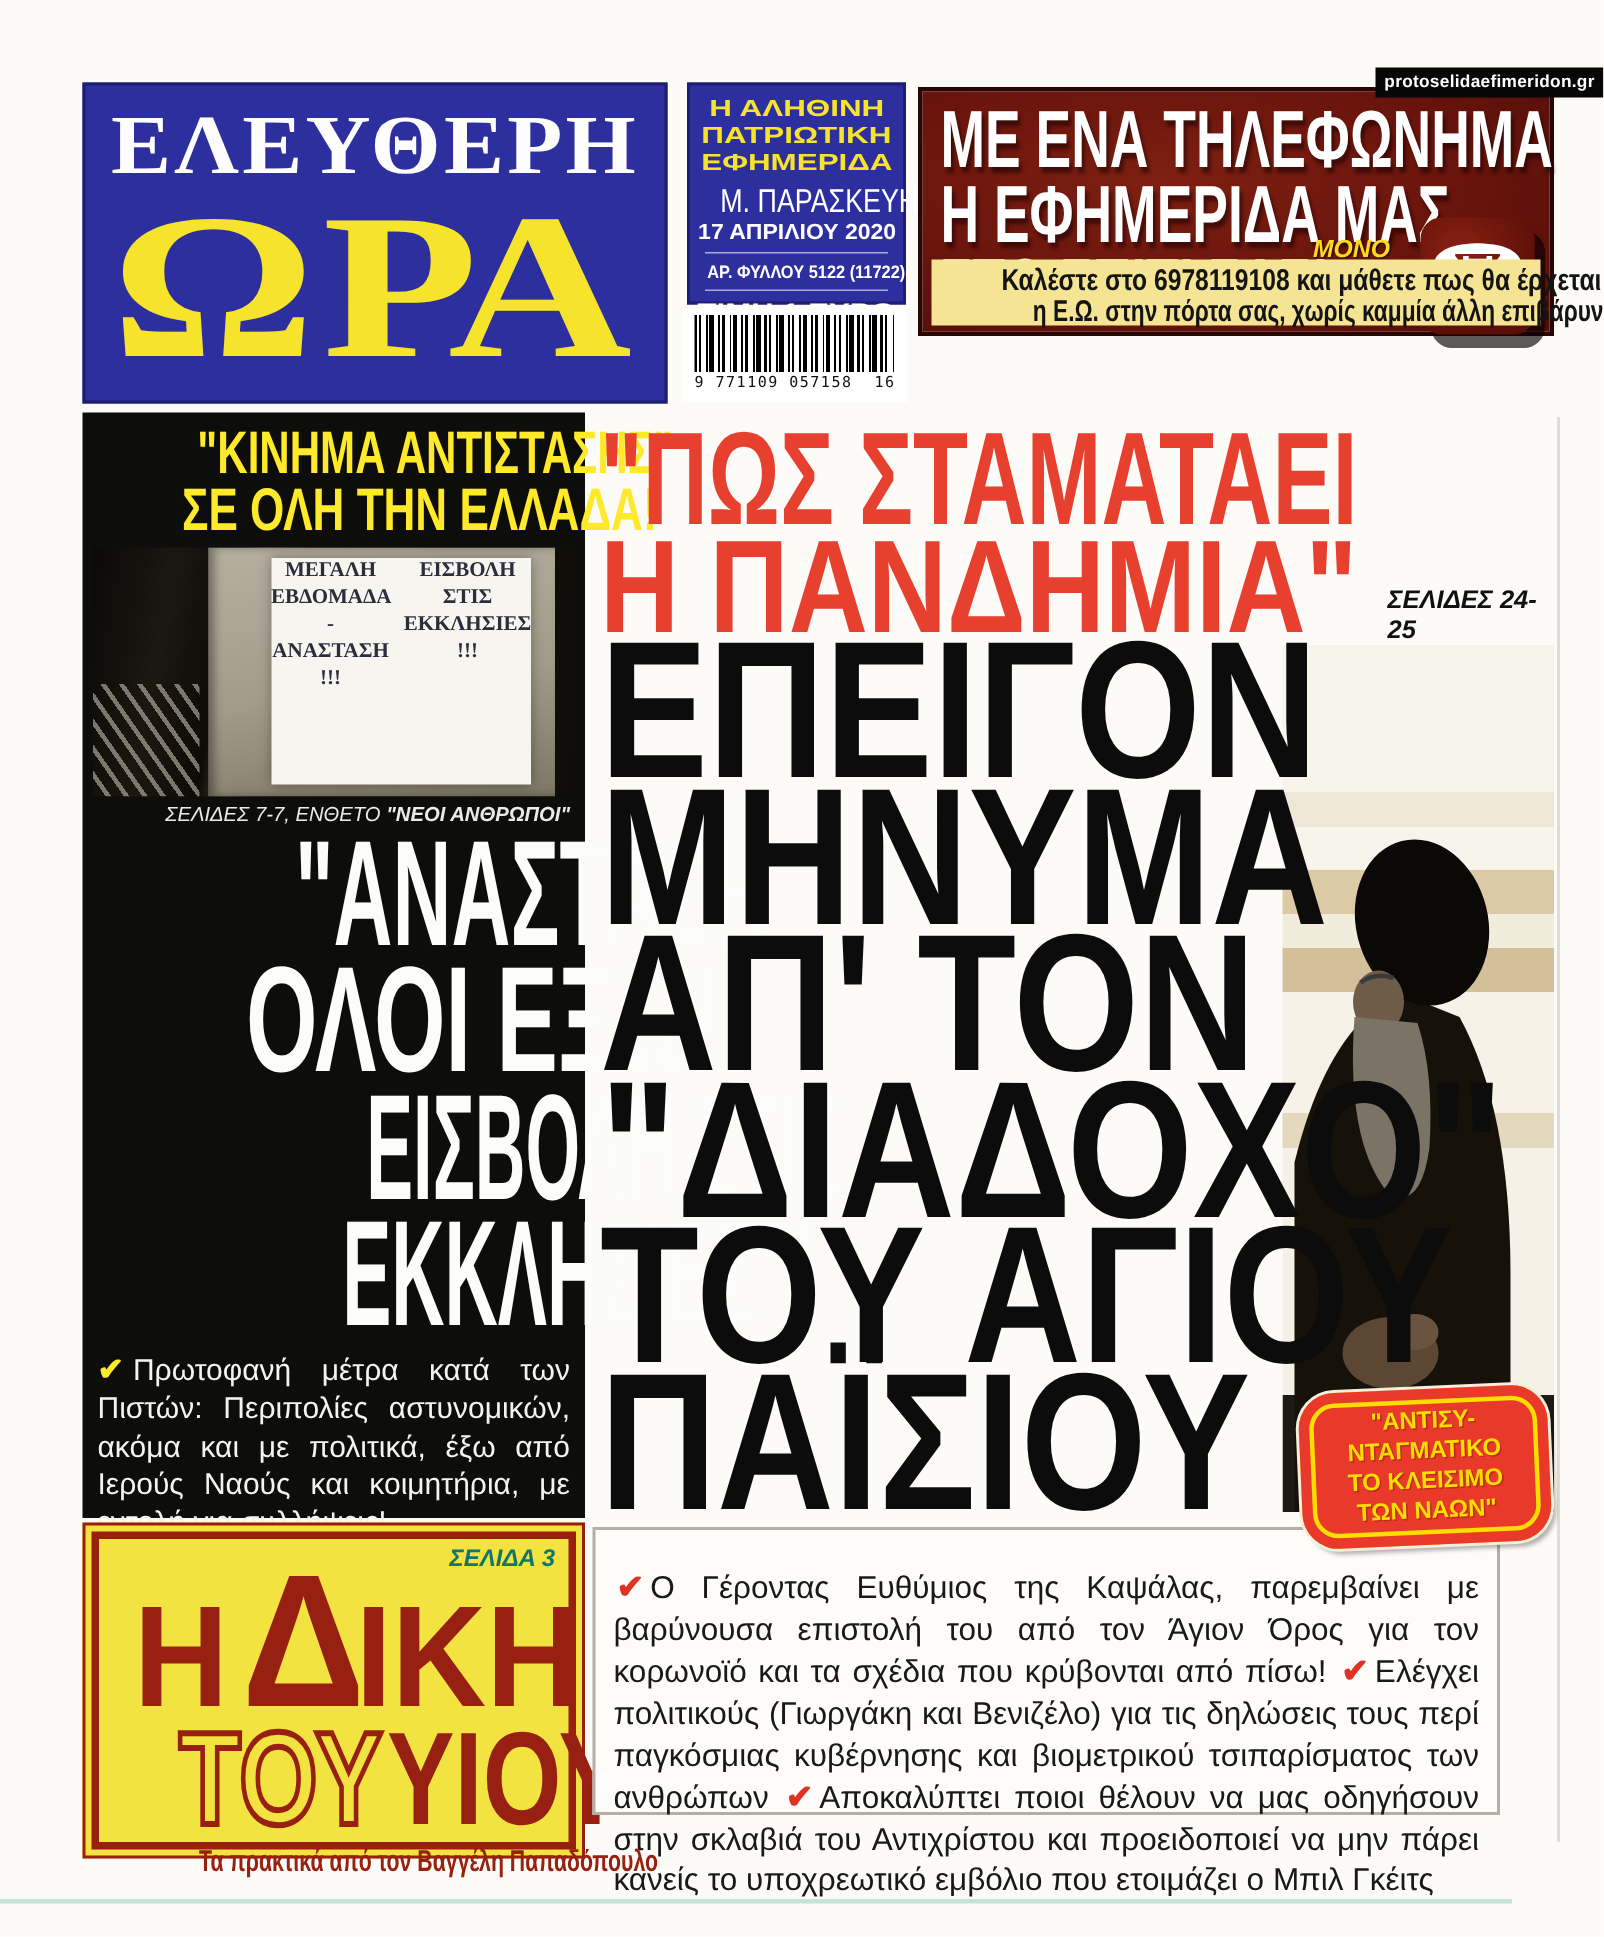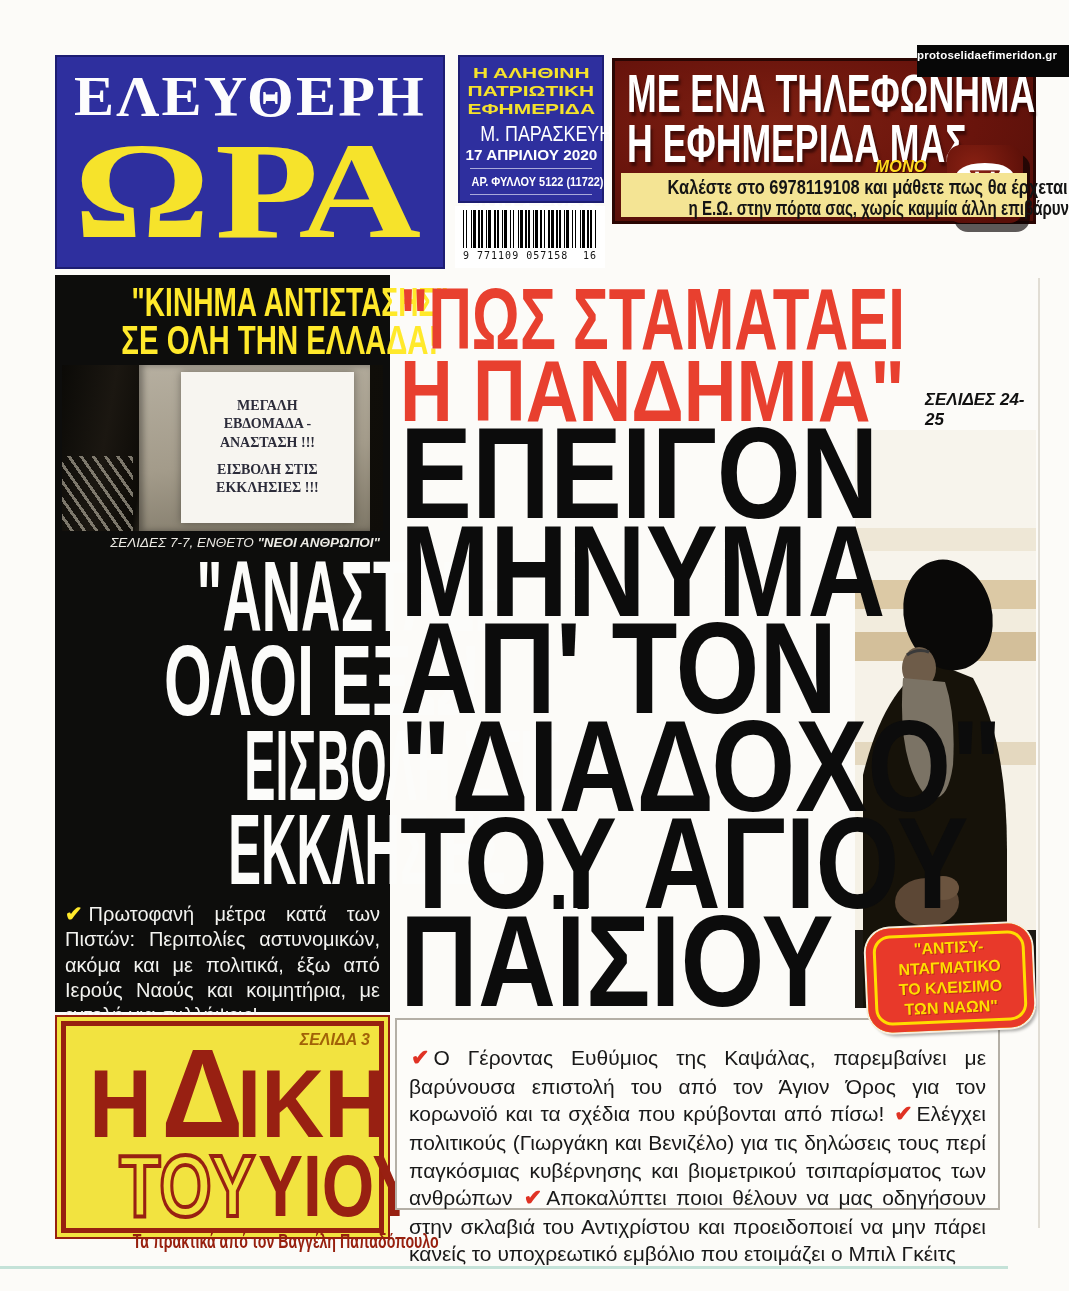--- a/index.html
+++ b/index.html
@@ -5,23 +5,23 @@
   * { box-sizing: border-box; margin: 0; padding: 0; }
   html,body { background:#ffffff; }
   body { font-family: "Liberation Sans", sans-serif; }
   .page {
     position: relative; width: 1069px; height: 1291px;
     margin: 0 auto; background: #fcfbf8; overflow: hidden;
   }
 
   
   .watermark {
-    position: absolute; top: 45px; left: 917px; right: 0; height: 32px;
+    position: absolute; top: 45px; left: 917px; right: 0; height: 20px;
     background: #070707; color: #fff; z-index: 6;
-    font-size: 11.5px; font-weight: bold; text-align: left; line-height: 20px;
+    font-size: 11.5px; font-weight: bold; text-align: center; line-height: 20px;
     letter-spacing: .2px;
   }
 
   
   .masthead {
     position: absolute; left: 55px; top: 55px; width: 390px; height: 214px;
     background: #2e2f9e; border: 2px solid #1d1d72; padding-top: 12px;
   }
   .mast-wrap { width: 352px; margin: 0 auto; text-align: center; }
   .mast-line1 {
@@ -120,21 +120,21 @@
     background: repeating-linear-gradient(55deg, transparent 0 7px, rgba(210,203,185,.55) 7px 10px);
   }
   .pillar {
     position: absolute; left: 24%; top: 0; bottom: 0; width: 72%;
     background: linear-gradient(172deg, #b6afa0 0%, #a39b8a 55%, #7e7767 100%);
     box-shadow: inset 4px 0 6px rgba(0,0,0,.35);
   }
   .poster {
     position: absolute; left: 37%; top: 4%; width: 54%; height: 91%;
     background: #f7f5f0; box-shadow: 0 0 8px rgba(0,0,0,.35);
-    display: flex; flex-direction: column; justify-content: center; gap: 9px;
+    display: flex; flex-direction: row; justify-content: center; gap: 9px;
     font-family: "Liberation Serif", serif; font-weight: bold;
     color: #2c2c3a; font-size: 14px; line-height: 1.3; text-align: center;
   }
   .caption {
     text-align: right; padding: 3px 10px 0 0; color: #eceae4;
     font-style: italic; font-size: 13.5px; line-height: 1.3;
   }
   .cap-bold { font-weight: bold; }
   .left-headline { margin-top: 2px; }
   .lh-wrap { width: 317px; margin: 0 auto; text-align: center; }
@@ -151,21 +151,21 @@
   
   .trial {
     position: absolute; left: 55px; top: 1015px; width: 335px; height: 224px;
     background: #f2e340; border: 2px solid #97200f; padding: 4px;
   }
   .trial-inner {
     position: relative; height: 100%; border: 5px solid #97200f;
     background: #f2e340; padding-top: 4px; text-align: center;
   }
   .trial-ref {
-    position: absolute; top: 5px; right: 9px; color: #a16207;
+    position: absolute; top: 5px; right: 9px; color: #0f766e;
     font-style: italic; font-weight: bold; font-size: 16px;
   }
   .t1wrap { width: 298px; margin: 14px auto 0; text-align: center; height: 104px; }
   .t1 { display: inline-block; white-space: nowrap; color: #982012; font-weight: bold; line-height: 0.8; }
   .t-h   { font-size: 96px; }
   .t-d   { font-size: 126px; margin: 0 -7px 0 10px; }
   .t-iki { font-size: 96px; }
   .t2wrap { width: 298px; margin: 2px auto 0; text-align: center; height: 74px; }
   .t2 { display: inline-block; white-space: nowrap; font-weight: bold; line-height: 0.82; }
   .t-tou  { font-size: 88px; color: transparent; -webkit-text-stroke: 4px #982012; }

